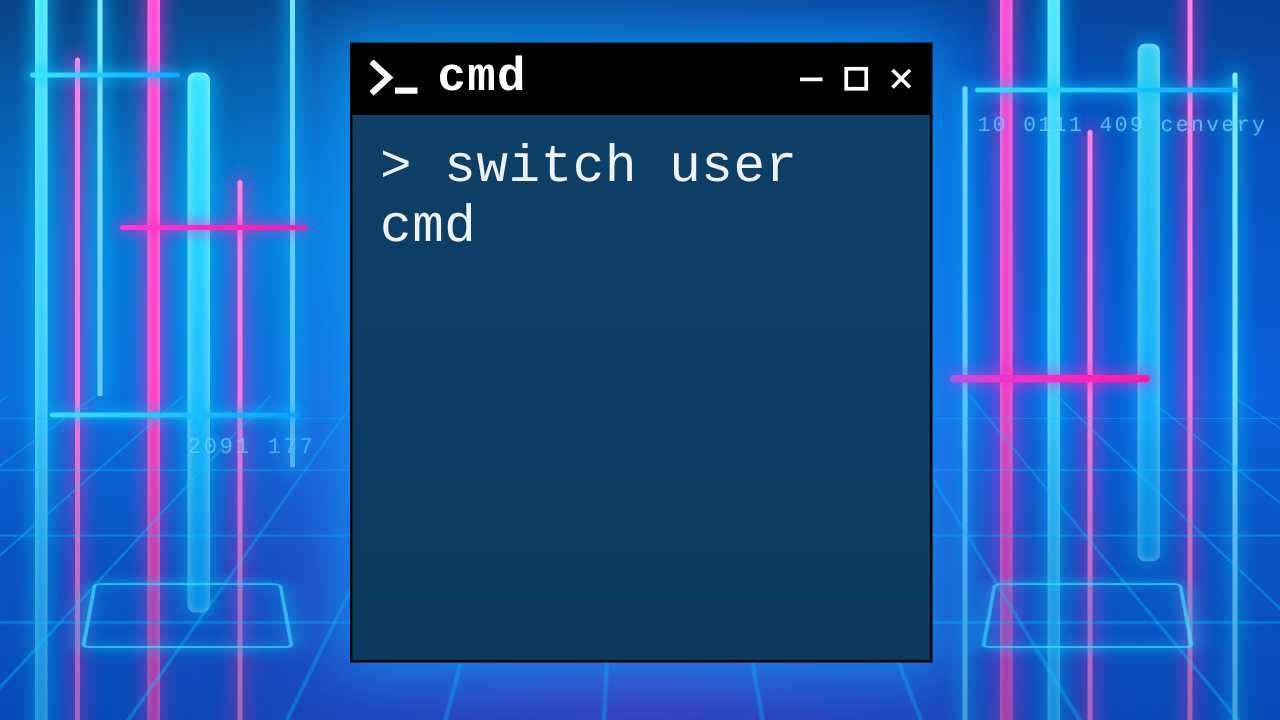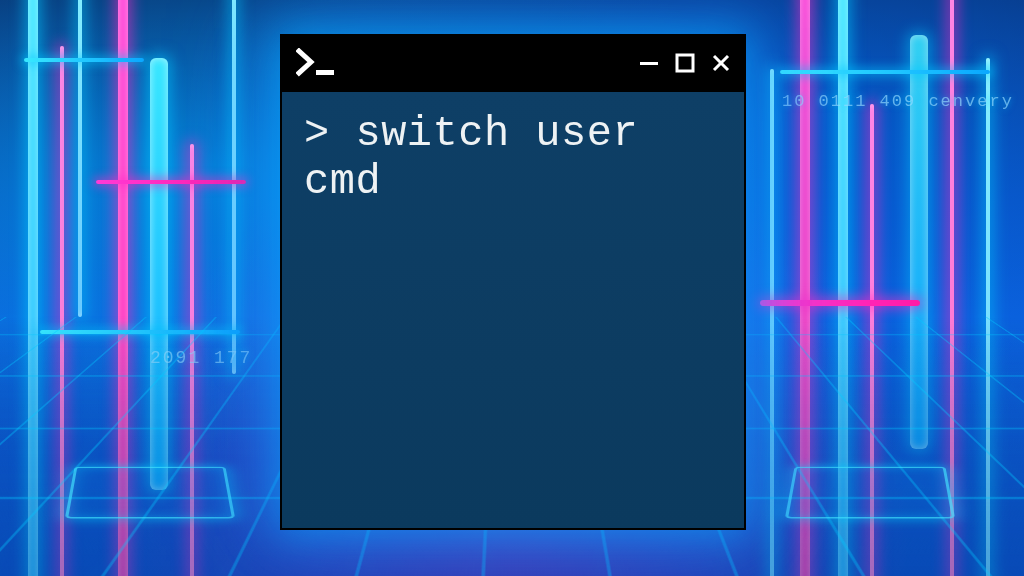--- a/index.html
+++ b/index.html
@@ -193,20 +193,21 @@
 </div>
 
 <div class="terminal">
   <div class="titlebar">
     <span class="prompt-icon">
       <svg width="44" height="30" viewBox="0 0 44 30">
         <polyline points="3,3 15,14 3,25" fill="none" stroke="#fff" stroke-width="5" stroke-linecap="square" stroke-linejoin="miter"></polyline>
         <rect x="20" y="22" width="18" height="5" fill="#fff"></rect>
       </svg>
     </span>
+    <span class="title-text">cmd</span>
     <div class="win-controls">
       <span class="ctrl" title="Minimize">
         <svg width="20" height="20" viewBox="0 0 20 20">
             <rect x="1" y="9" width="18" height="3" fill="#fff"></rect>
           </svg>
       </span>
       <span class="ctrl" title="Maximize">
         <svg width="20" height="20" viewBox="0 0 20 20">
             <rect x="2" y="2" width="16" height="16" fill="none" stroke="#fff" stroke-width="3"></rect>
           </svg>

